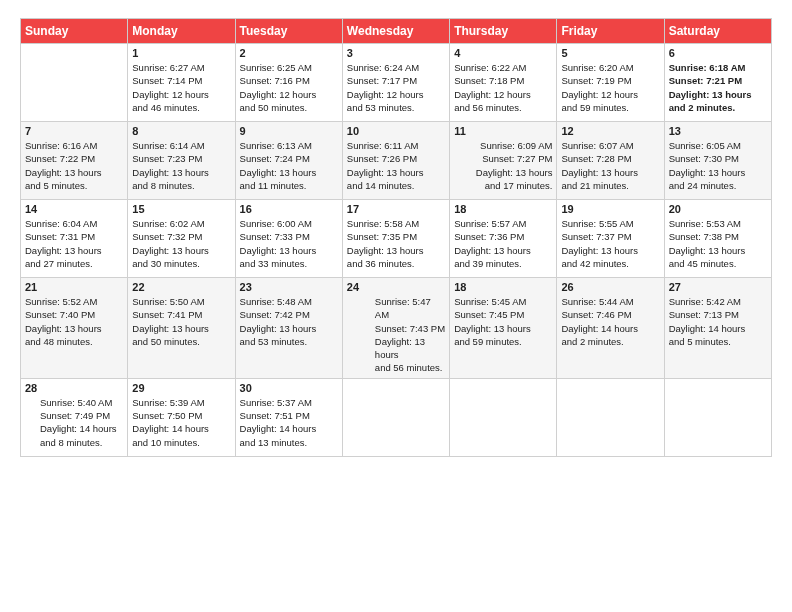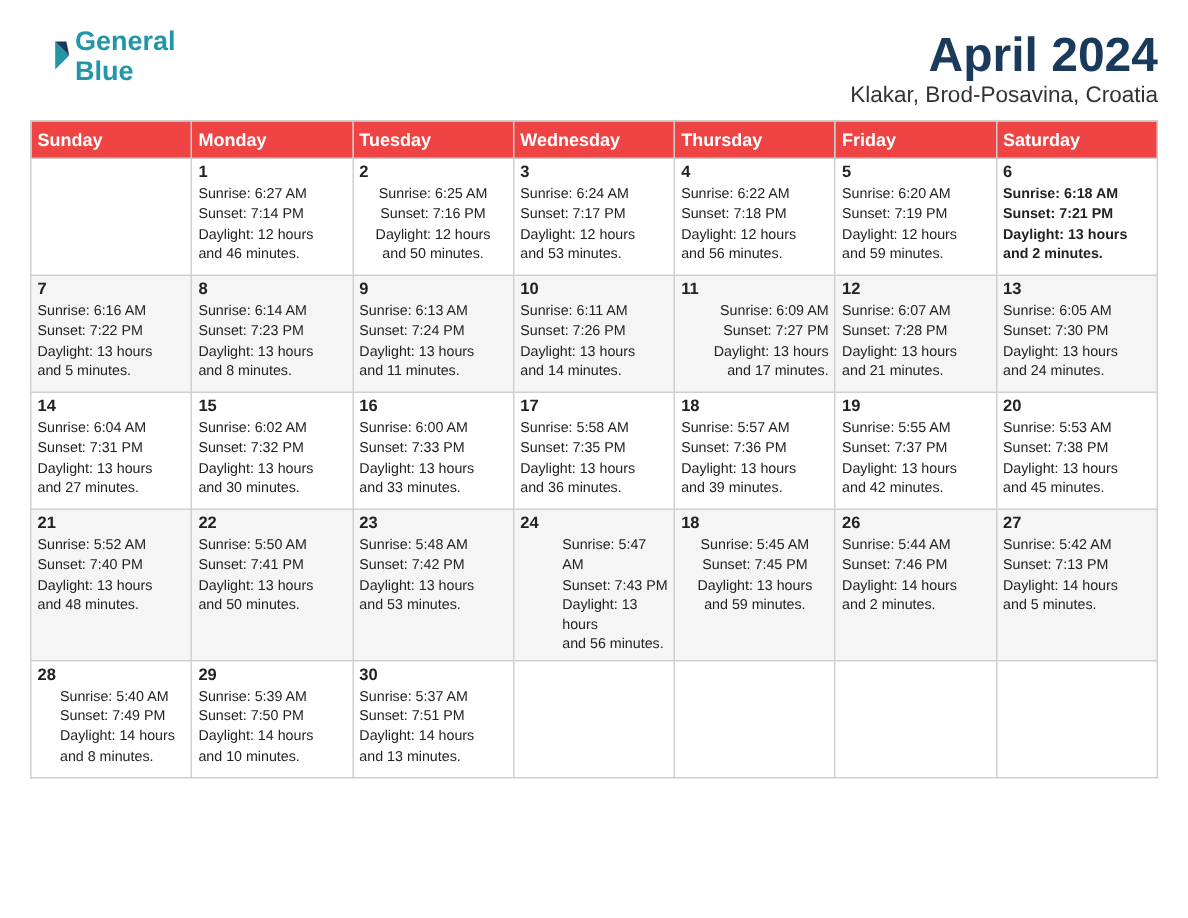--- a/index.html
+++ b/index.html
@@ -89,38 +89,20 @@
       font-size: 9.5px;
     }
     .empty-cell {
       background: #fff !important;
     }
   </style>
 </head>
 <body>
 
 <div class="page">
-  <div class="header">
-    <div class="logo">
-      <svg class="logo-icon" viewBox="0 0 30 30">
-        <polygon points="18,4 28,14 18,24" fill="#2196a8"></polygon>
-        <polygon points="18,4 26,4 28,14" fill="#1a3a5c"></polygon>
-      </svg>
-      <div>
-        <div class="logo-text">
-          <span>General</span><br>
-          <span style="color:#2196a8">Blue</span>
-        </div>
-      </div>
-    </div>
-    <div class="title-block">
-      <div class="month-title">April 2024</div>
-      <div class="location">Klakar, Brod-Posavina, Croatia</div>
-    </div>
-  </div>
 
   <table>
     <thead>
       <tr>
       <th>Sunday</th>
           <th>Monday</th>
           <th>Tuesday</th>
           <th>Wednesday</th>
           <th>Thursday</th>
           <th>Friday</th>
@@ -132,21 +114,21 @@
           <td class="empty-cell"></td>
           <td>
             <span class="day-number">1</span>
             <div class="cell-text" style="white-space: pre-line;">Sunrise: 6:27 AM
 Sunset: 7:14 PM
 Daylight: 12 hours
 and 46 minutes.</div>
           </td>
           <td>
             <span class="day-number">2</span>
-            <div class="cell-text" style="white-space: pre-line; text-align: center;">Sunrise: 6:25 AM
+            <div class="cell-text" style="white-space: pre-line;">Sunrise: 6:25 AM
 Sunset: 7:16 PM
 Daylight: 12 hours
 and 50 minutes.</div>
           </td>
           <td>
             <span class="day-number">3</span>
             <div class="cell-text" style="white-space: pre-line;">Sunrise: 6:24 AM
 Sunset: 7:17 PM
 Daylight: 12 hours
 and 53 minutes.</div>
@@ -299,21 +281,21 @@
           </td>
           <td>
             <span class="day-number">24</span>
             <div class="cell-text" style="white-space: pre-line; margin-left: 28px;">Sunrise: 5:47 AM
 Sunset: 7:43 PM
 Daylight: 13 hours
 and 56 minutes.</div>
           </td>
           <td>
             <span class="day-number">18</span>
-            <div class="cell-text" style="white-space: pre-line; text-align: center;">Sunrise: 5:45 AM
+            <div class="cell-text" style="white-space: pre-line;">Sunrise: 5:45 AM
 Sunset: 7:45 PM
 Daylight: 13 hours
 and 59 minutes.</div>
           </td>
           <td>
             <span class="day-number">26</span>
             <div class="cell-text" style="white-space: pre-line;">Sunrise: 5:44 AM
 Sunset: 7:46 PM
 Daylight: 14 hours
 and 2 minutes.</div>

